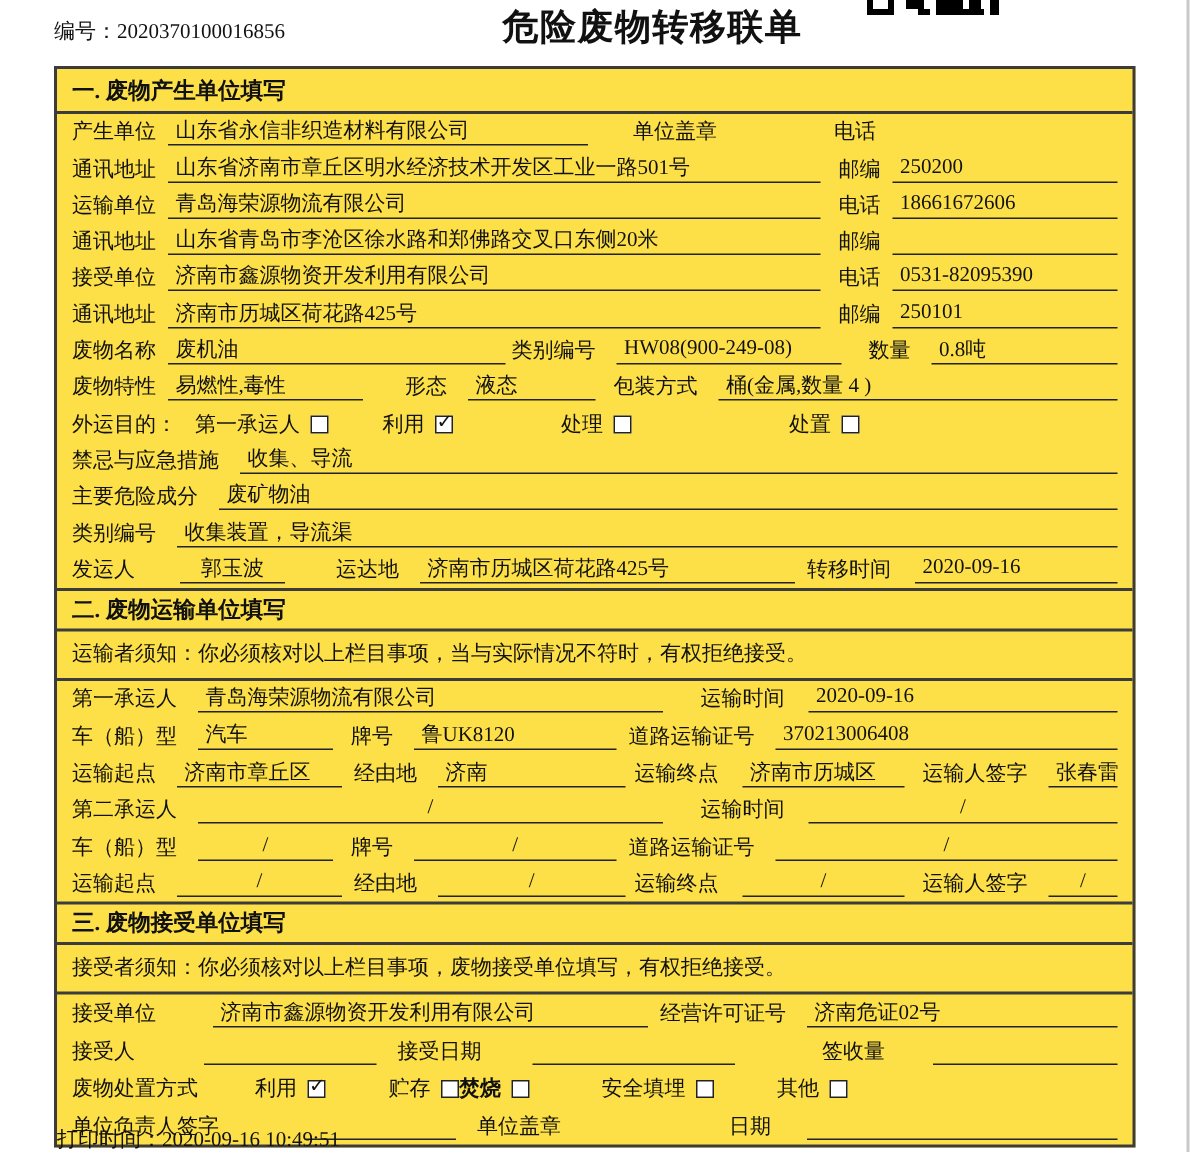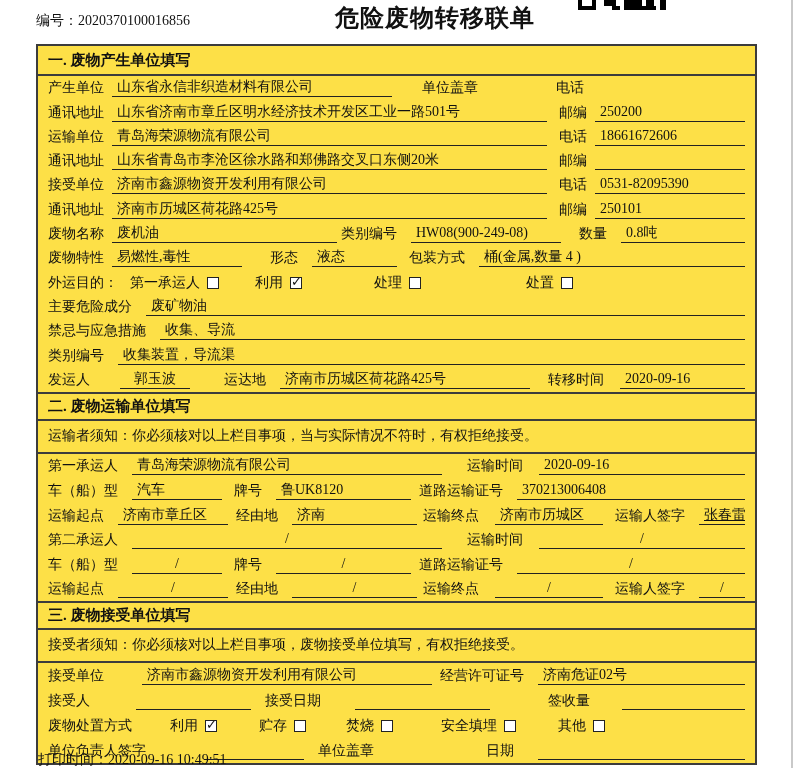--- a/index.html
+++ b/index.html
@@ -153,37 +153,37 @@
         <span class="cbw" style="margin-left: 72px;">
           <span class="cbl">处理</span>
           <span class="box"></span>
         </span>
         <span class="cbw" style="margin-left: 105px;">
           <span class="cbl">处置</span>
           <span class="box"></span>
         </span>
       </div>
       <div class="row">
+        <span class="lbl">禁忌与应急措施</span>
+        <span class="val grow" style="margin-left: 6px;">收集、导流</span>
+      </div>
+      <div class="row">
         <span class="lbl">主要危险成分</span>
         <span class="val grow" style="margin-left: 6px;">废矿物油</span>
-      </div>
-      <div class="row">
-        <span class="lbl">禁忌与应急措施</span>
-        <span class="val grow" style="margin-left: 6px;">收集、导流</span>
       </div>
       <div class="row">
         <span class="lbl">类别编号</span>
         <span class="val grow" style="margin-left: 6px;">收集装置，导流渠</span>
       </div>
       <div class="row">
         <span class="lbl">发运人</span>
         <span class="val" style="width: 70px; text-align: center; margin-left: 22px;">郭玉波</span>
         <span class="lbl" style="margin-left: 34px;">运达地</span>
         <span class="val" style="width: 250px; margin-left: 6px;">济南市历城区荷花路425号</span>
-        <span class="lbl" style="margin-left: 18px;">转移时间</span>
+        <span class="lbl" style="margin-left: 8px;">转移时间</span>
         <span class="val grow" style="margin-left: 8px;">2020-09-16</span>
       </div>
     </div>
     <div class="sec sec1">
       <div class="sec-title">二. 废物运输单位填写</div>
       <div class="notice">运输者须知：你必须核对以上栏目事项，当与实际情况不符时，有权拒绝接受。</div>
       <div class="row">
         <span class="lbl">第一承运人</span>
         <span class="val" style="width: 310px; margin-left: 6px;">青岛海荣源物流有限公司</span>
         <span class="lbl" style="margin-left: 25px;">运输时间</span>
@@ -198,21 +198,21 @@
         <span class="val grow" style="margin-left: 6px;">370213006408</span>
       </div>
       <div class="row">
         <span class="lbl">运输起点</span>
         <span class="val" style="width: 110px; margin-left: 6px;">济南市章丘区</span>
         <span class="lbl" style="margin-left: 8px;">经由地</span>
         <span class="val" style="width: 125px; margin-left: 6px;">济南</span>
         <span class="lbl" style="margin-left: 6px;">运输终点</span>
         <span class="val" style="width: 108px; margin-left: 8px;">济南市历城区</span>
         <span class="lbl" style="margin-left: 12px;">运输人签字</span>
-        <span class="val grow" style="margin-left: 6px; text-decoration: underline;">张春雷</span>
+        <span class="val grow" style="margin-left: 6px;">张春雷</span>
       </div>
       <div class="row">
         <span class="lbl">第二承运人</span>
         <span class="val" style="width: 310px; text-align: center; margin-left: 6px;">/</span>
         <span class="lbl" style="margin-left: 25px;">运输时间</span>
         <span class="val grow" style="text-align: center; margin-left: 8px;">/</span>
       </div>
       <div class="row">
         <span class="lbl">车（船）型</span>
         <span class="val" style="width: 90px; text-align: center; margin-left: 6px;">/</span>
@@ -252,21 +252,21 @@
       <div class="row">
         <span class="lbl">废物处置方式</span>
         <span class="cbw" style="margin-left: 30px;">
           <span class="cbl">利用</span>
           <span class="box checked"></span>
         </span>
         <span class="cbw" style="margin-left: 42px;">
           <span class="cbl">贮存</span>
           <span class="box"></span>
         </span>
-        <span class="cbw" style="margin-left: 40px;">
+        <span class="cbw" style=" font-weight: bold;">
           <span class="cbl">焚烧</span>
           <span class="box"></span>
         </span>
         <span class="cbw" style="margin-left: 48px;">
           <span class="cbl">安全填埋</span>
           <span class="box"></span>
         </span>
         <span class="cbw" style="margin-left: 42px;">
           <span class="cbl">其他</span>
           <span class="box"></span>

